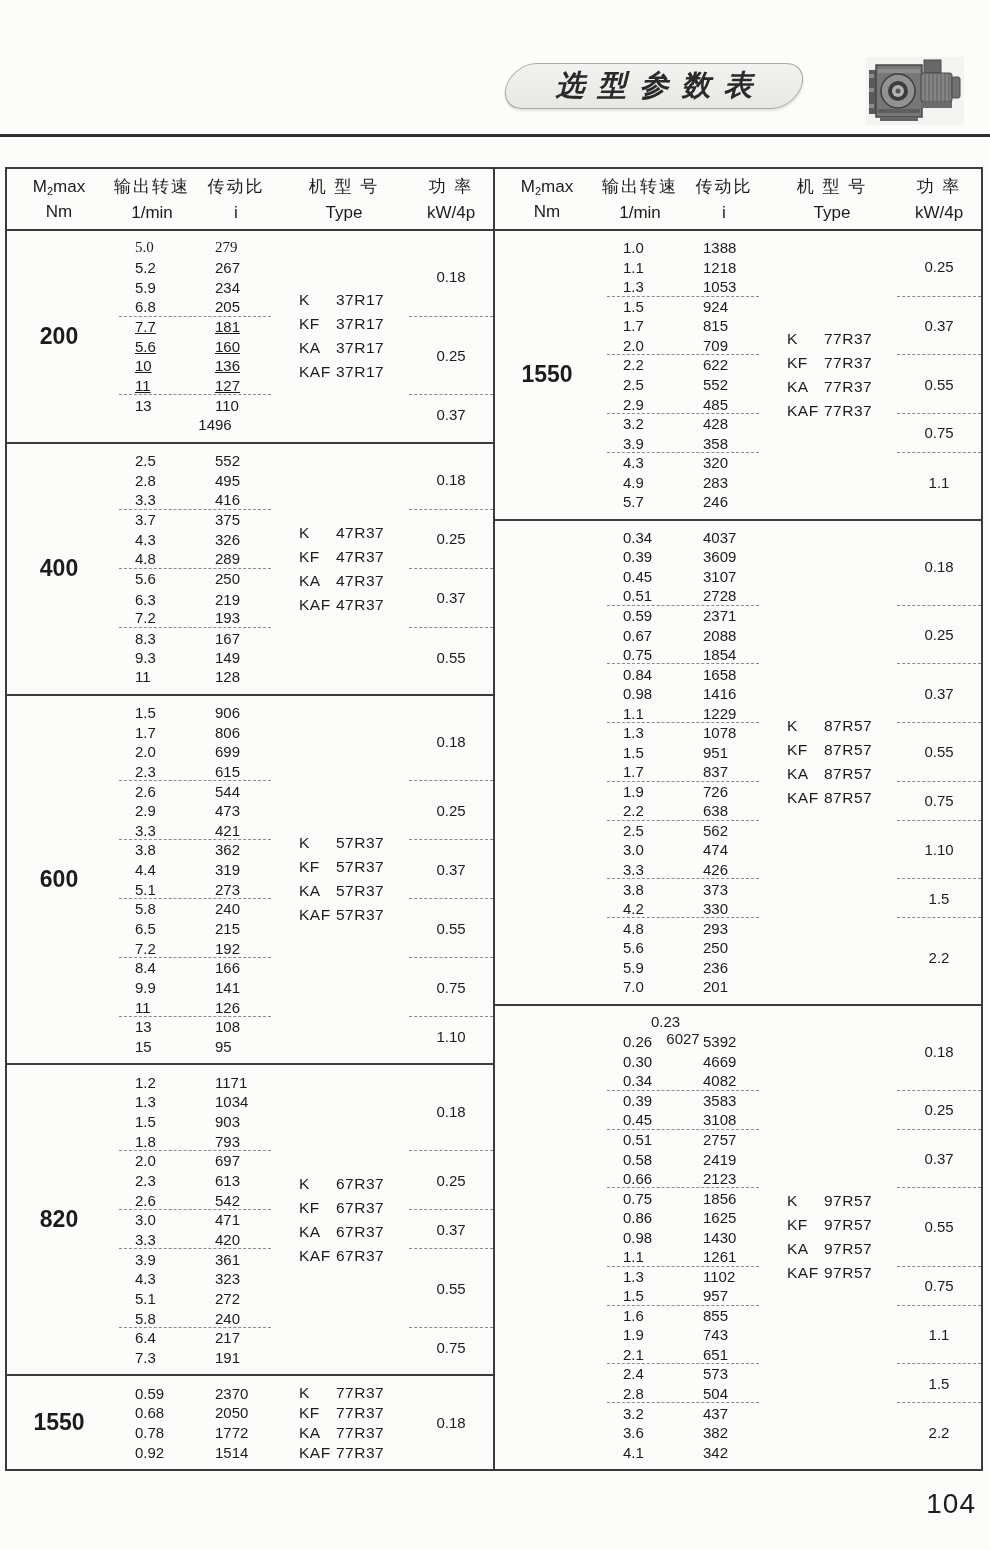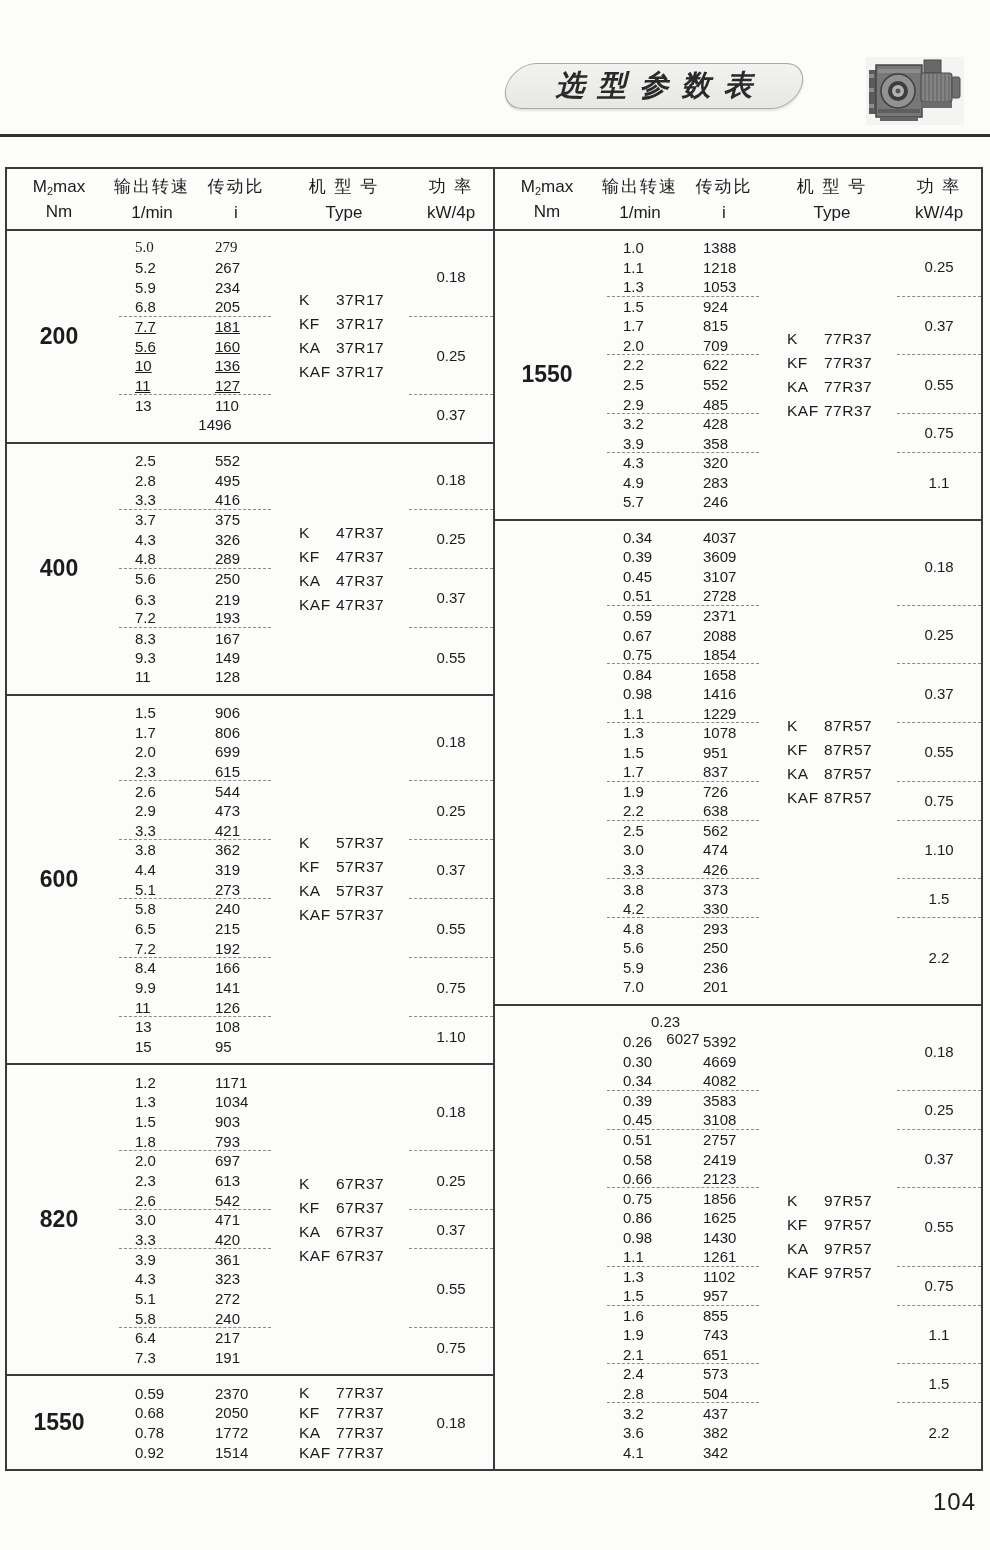--- a/index.html
+++ b/index.html
@@ -41,21 +41,21 @@
   .dash { border-bottom:1px dashed #8a8a8a; }
   .srow { display:flex; align-items:center; }
   .spd { width:96px; padding-left:16px; font-size:15px; }
   .rat { font-size:15px; }
   .pgrp { display:flex; align-items:center; justify-content:center; font-size:15px; }
 
   .typecol { position:absolute; left:292px; top:50%; transform:translateY(-50%); }
   .tline { display:flex; align-items:center; font-size:15.5px; letter-spacing:.5px; white-space:nowrap; }
   .tpre { min-width:37px; display:inline-block; }
 
-  .pagenum { position:absolute; right:14px; top:1488px; font-size:24px; letter-spacing:1px; }
+  .pagenum { position:absolute; right:14px; top:1488px; font-size:28px; letter-spacing:1px; }
 </style>
 </head>
 <body>
 
 <div class="banner-shape"></div>
 <div class="banner-text">选型参数表</div>
 
 <svg class="motor" width="98" height="68" viewBox="0 0 98 68">
   <rect x="0" y="0" width="98" height="68" fill="#f4f4f2"></rect>
   <rect x="3" y="13" width="8" height="44" fill="#5a5a5a"></rect>

